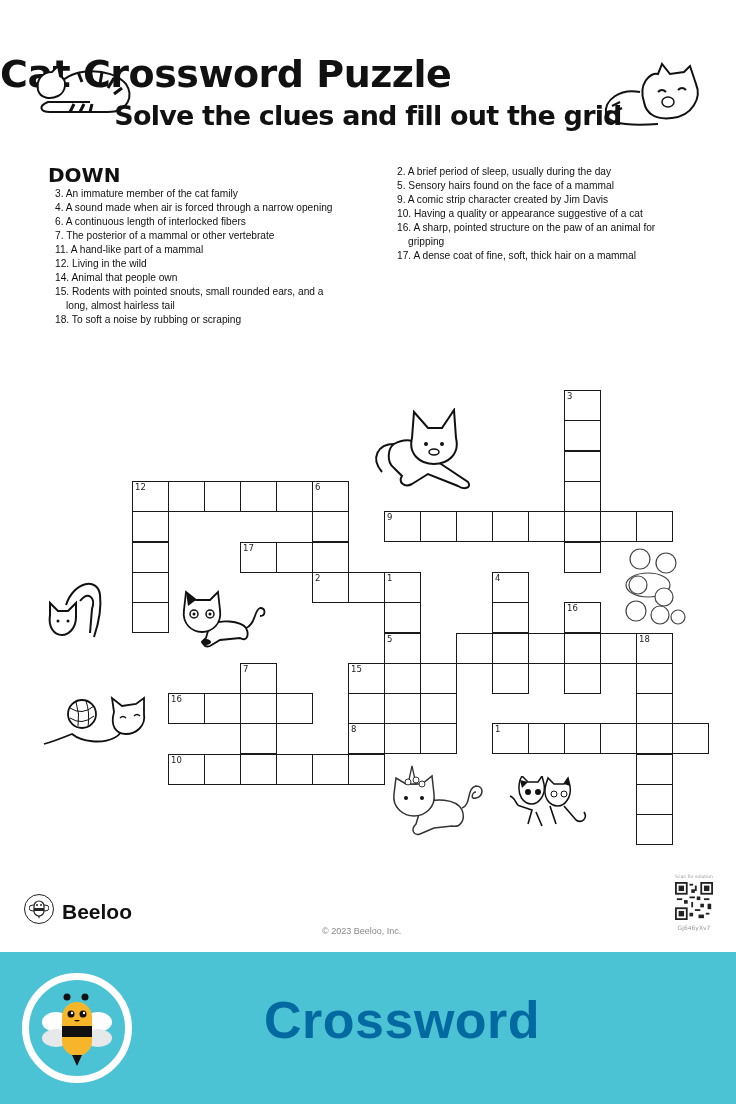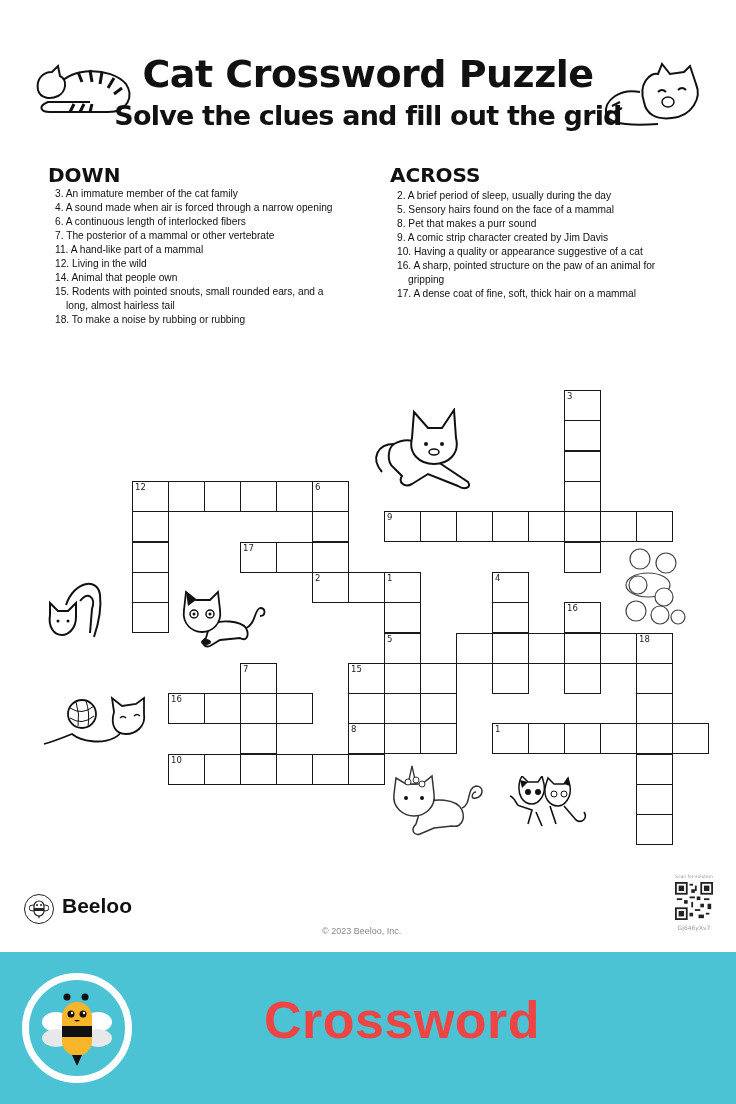--- a/index.html
+++ b/index.html
@@ -1,35 +1,35 @@
 <!DOCTYPE html>
 <html><head>
 <meta charset="utf-8">
 <style>
   * { box-sizing: border-box; margin: 0; padding: 0; }
   html, body { width: 736px; height: 1104px; background: #ffffff; overflow: hidden; }
   body { position: relative; font-family: "DejaVu Sans", sans-serif; color: #111; }
   .abs { position: absolute; }
-  .title { left: 0; width: 736px; top: 52px; text-align: center; font-size: 38px; font-weight: bold; letter-spacing: -0.5px; font-family: "DejaVu Sans", sans-serif; }
+  .title { left: 0; width: 736px; top: 52px; text-align: left; font-size: 38px; font-weight: bold; letter-spacing: -0.5px; font-family: "DejaVu Sans", sans-serif; }
   .subtitle { left: 0; width: 736px; top: 100px; text-align: center; font-size: 27px; font-weight: bold; letter-spacing: -0.8px; }
   .clue-head { font-size: 20px; font-weight: bold; }
   .clues { font-size: 10.2px; line-height: 14px; font-family: "Liberation Sans", sans-serif; }
   .clues li { list-style: none; padding-left: 18px; text-indent: -11px; }
   .cell { position: absolute; width: 37px; height: 31px; border: 1.6px solid #1a1a1a; background: #fff; }
   .cell .n { position: absolute; left: 2px; top: 0px; font-size: 8.5px; font-family: "DejaVu Sans", sans-serif; color: #222; }
-  .logo-wrap { left: 24px; top: 894px; display: flex; align-items: flex-start; gap: 8px; }
+  .logo-wrap { left: 24px; top: 894px; display: flex; align-items: flex-end; gap: 8px; }
   .logo-circle { width: 30px; height: 30px; border: 1.5px solid #222; border-radius: 50%; display:flex; align-items:center; justify-content:center; }
   .logo-text { font-size: 21px; font-weight: bold; font-family: "Liberation Sans", sans-serif; }
   .copyright { left: 322px; top: 926px; font-size: 9px; color: #888; font-family: "Liberation Sans", sans-serif; }
   .qr-label { left: 669px; top: 874px; font-size: 4.5px; color: #999; width: 50px; text-align: center; }
   .qr { left: 675px; top: 882px; width: 38px; height: 38px; }
   .qr-code { left: 669px; top: 924px; font-size: 6px; color: #999; width: 50px; text-align: center; }
   .banner { left: 0; top: 952px; width: 736px; height: 152px; background: #4cc3d5; }
   .banner-circle { left: 22px; top: 973px; width: 110px; height: 110px; border: 7px solid #ffffff; border-radius: 50%; }
-  .banner-text { left: 264px; top: 990px; font-size: 52px; font-weight: bold; color: #ef4444; font-family: "Liberation Sans", sans-serif; letter-spacing: 0.5px; }
+  .banner-text { left: 264px; top: 990px; font-size: 52px; font-weight: bold; color: #0369a1; font-family: "Liberation Sans", sans-serif; letter-spacing: 0.5px; }
   svg.art { position: absolute; }
 </style>
 </head>
 <body>
 
 <div class="abs title">Cat Crossword Puzzle</div>
 <div class="abs subtitle">Solve the clues and fill out the grid</div>
 
 <svg class="art" style="left:30px;top:62px" width="104" height="54" viewBox="0 0 104 54">
   <path d="M30 22 C40 6, 80 4, 96 22 C104 34, 98 50, 78 50 L20 50 C10 50, 8 44, 18 40 L60 40" fill="none" stroke="#111" stroke-width="2"></path>
@@ -50,30 +50,28 @@
   <div class="clue-head">DOWN</div>
   <ul class="clues" style="margin-top:0">
     <li><span>3.</span> <span>An immature member of the cat family</span></li>
     <li><span>4.</span> <span>A sound made when air is forced through a narrow opening</span></li>
     <li><span>6.</span> <span>A continuous length of interlocked fibers</span></li>
     <li><span>7.</span> <span>The posterior of a mammal or other vertebrate</span></li>
     <li><span>11.</span> <span>A hand-like part of a mammal</span></li>
     <li><span>12.</span> <span>Living in the wild</span></li>
     <li><span>14.</span> <span>Animal that people own</span></li>
     <li><span>15.</span> <span>Rodents with pointed snouts, small rounded ears, and a long, almost hairless tail</span></li>
-    <li><span>18.</span> <span>To make a noise by rubbing or rubbing</span></li>
+    <li><span>18.</span> <span>To soft a noise by rubbing or scraping</span></li>
   </ul>
 </div>
 
 <div class="abs" style="left:390px;top:163px;width:290px">
-  <div class="clue-head">ACROSS</div>
   <ul class="clues" style="margin-top:2px">
     <li><span>2.</span> <span>A brief period of sleep, usually during the day</span></li>
     <li><span>5.</span> <span>Sensory hairs found on the face of a mammal</span></li>
-    <li><span>8.</span> <span>Pet that makes a purr sound</span></li>
     <li><span>9.</span> <span>A comic strip character created by Jim Davis</span></li>
     <li><span>10.</span> <span>Having a quality or appearance suggestive of a cat</span></li>
     <li><span>16.</span> <span>A sharp, pointed structure on the paw of an animal for gripping</span></li>
     <li><span>17.</span> <span>A dense coat of fine, soft, thick hair on a mammal</span></li>
   </ul>
 </div>
 
 <div id="grid">
     <div class="cell" style="left: 564px; top: 390.1px;">
       <span class="n">3</span>

